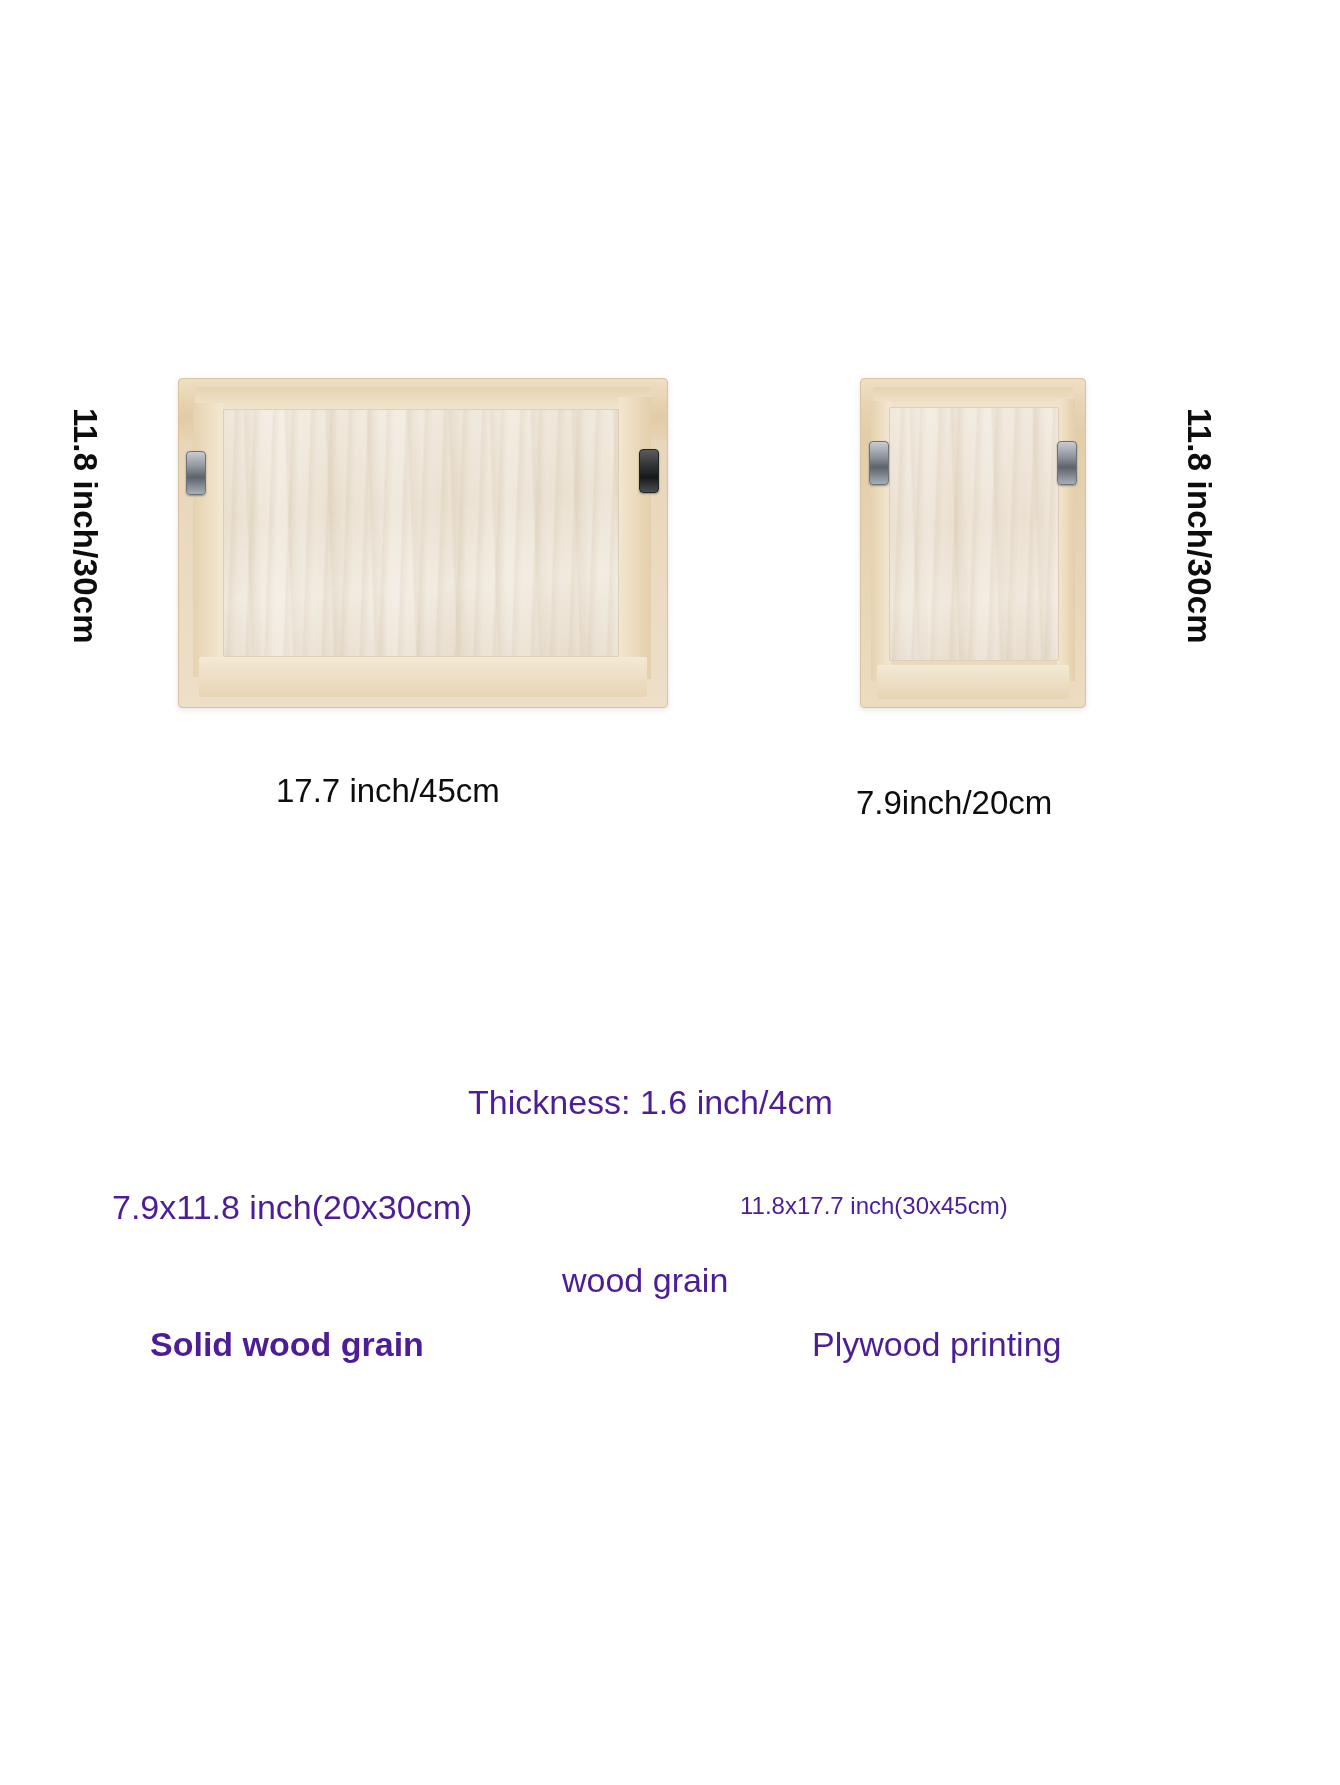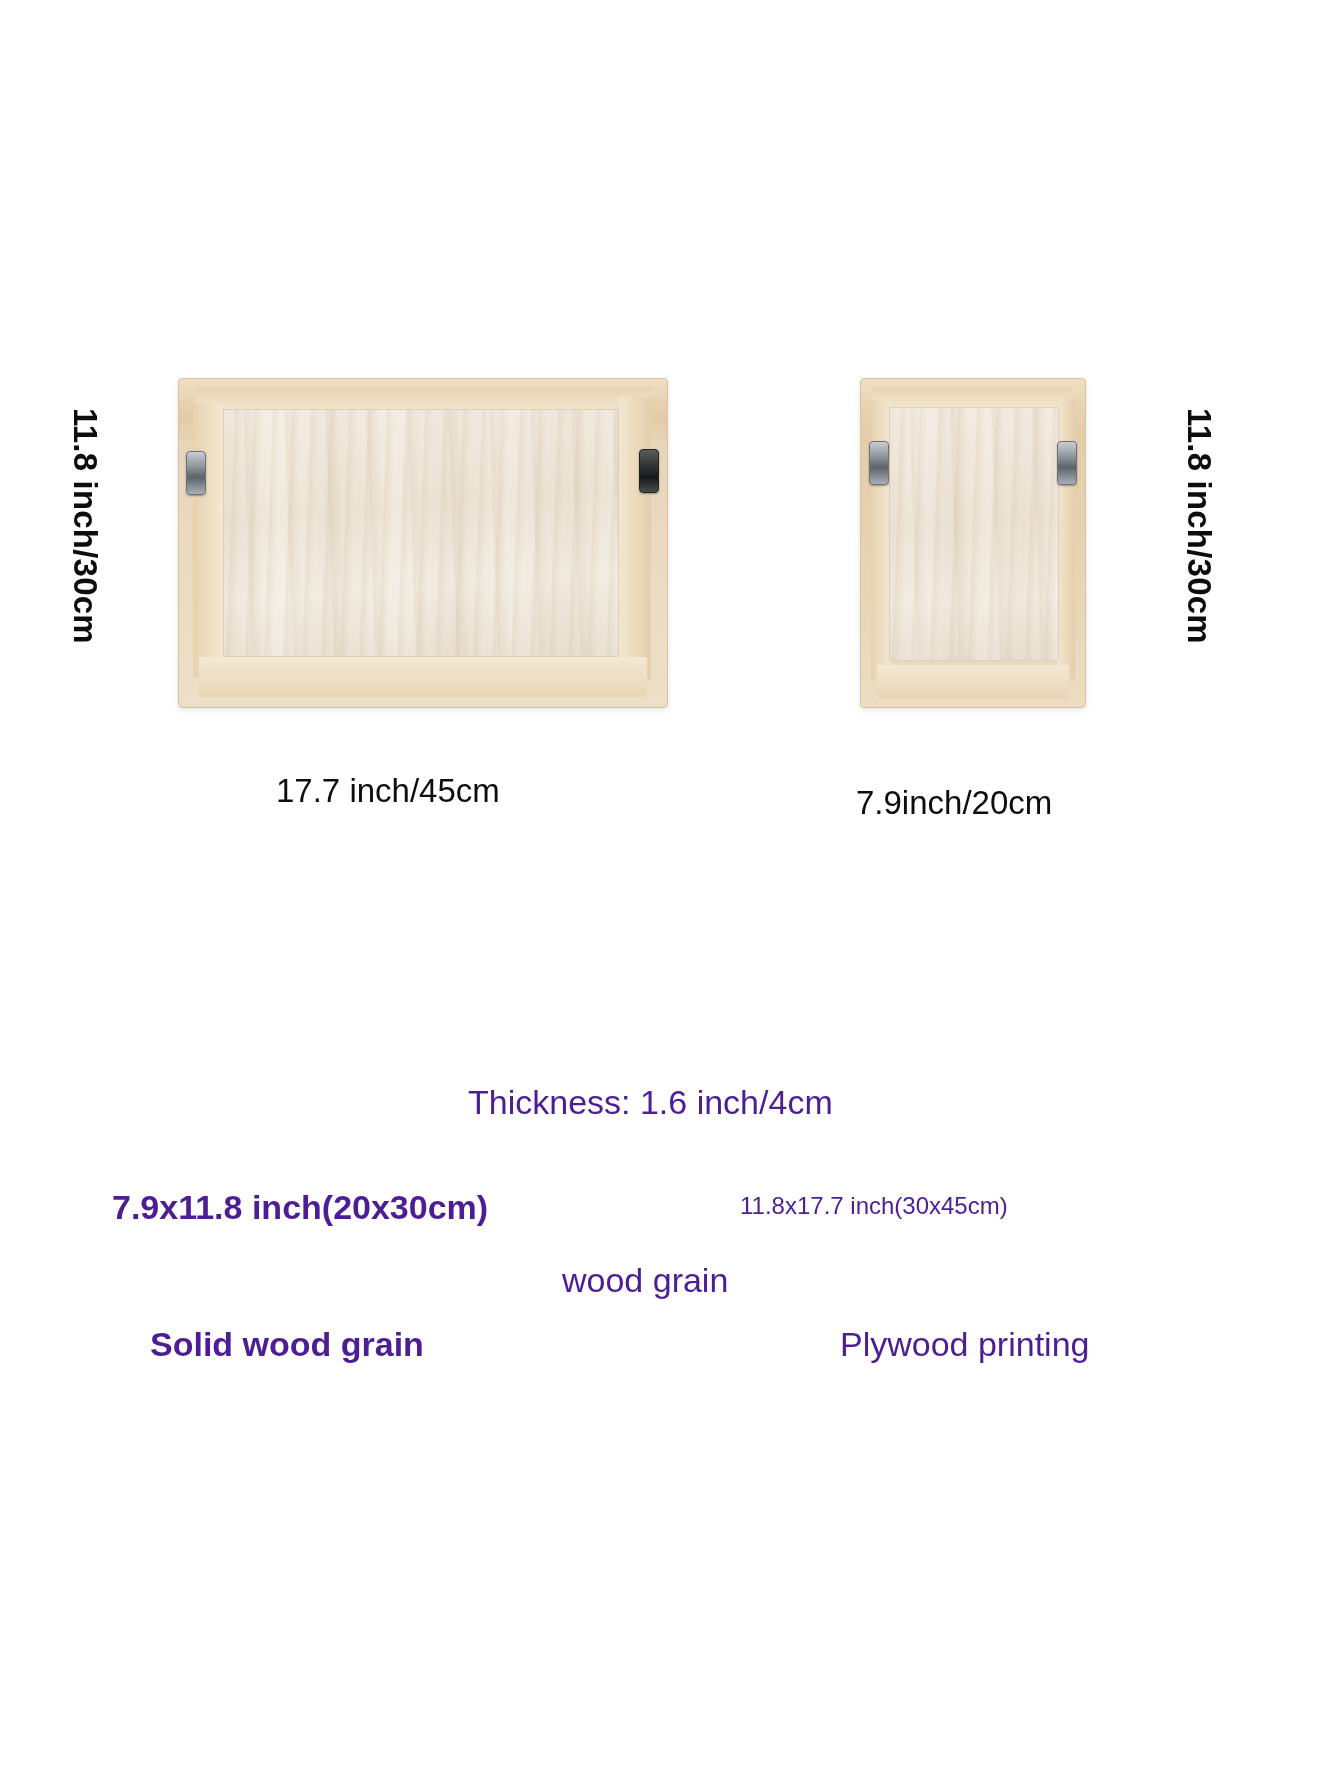--- a/index.html
+++ b/index.html
@@ -213,21 +213,21 @@
   .spec-thickness {
     left: 468px;
     top: 1083px;
     font-size: 34px;
     font-weight: 400;
   }
   .spec-size-left {
     left: 112px;
     top: 1188px;
     font-size: 34px;
-    font-weight: 700;
+    font-weight: 400;
     text-align: right;
   }
   .spec-size-right {
     left: 740px;
     top: 1192px;
     font-size: 24px;
     font-weight: 400;
   }
   .spec-grain {
     left: 562px;
@@ -239,21 +239,20 @@
     left: 150px;
     top: 1325px;
     font-size: 34px;
     font-weight: 700;
   }
   .spec-plywood {
     left: 812px;
     top: 1325px;
     font-size: 34px;
     font-weight: 400;
-    margin-left: 28px;
   }
 </style>
 </head>
 <body>
 
 <div class="stage">
 
   <div class="vlabel left">11.8 inch/30cm</div>
 
   <div class="vlabel right">11.8 inch/30cm</div>

